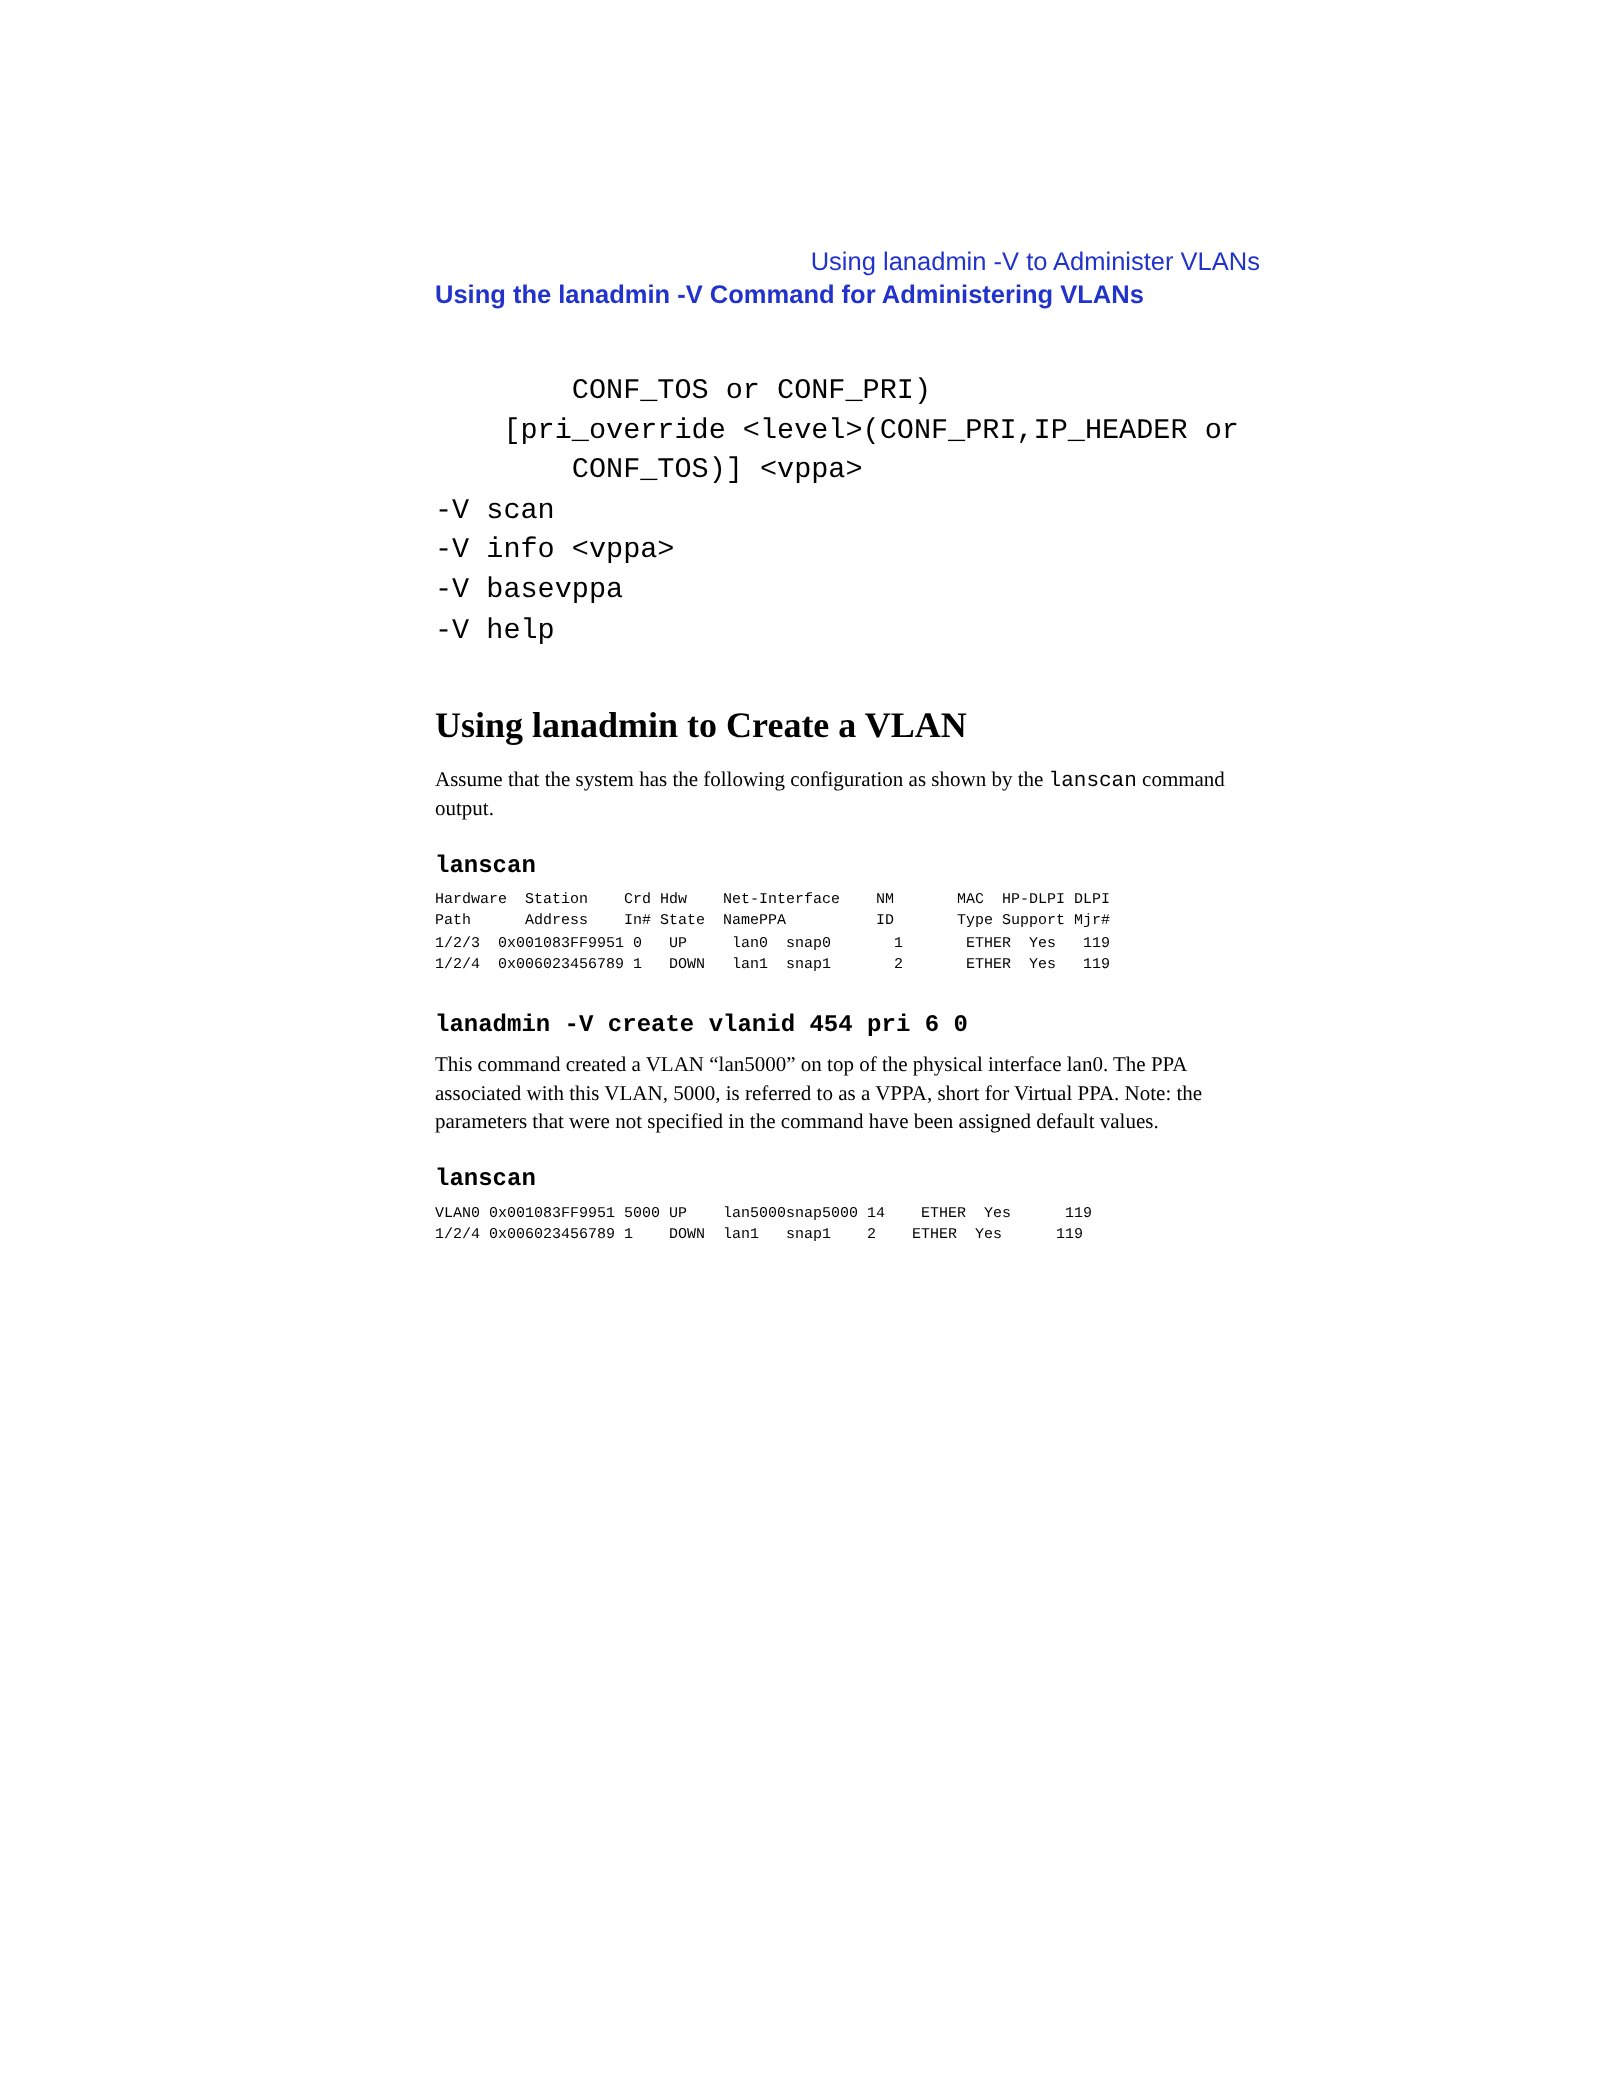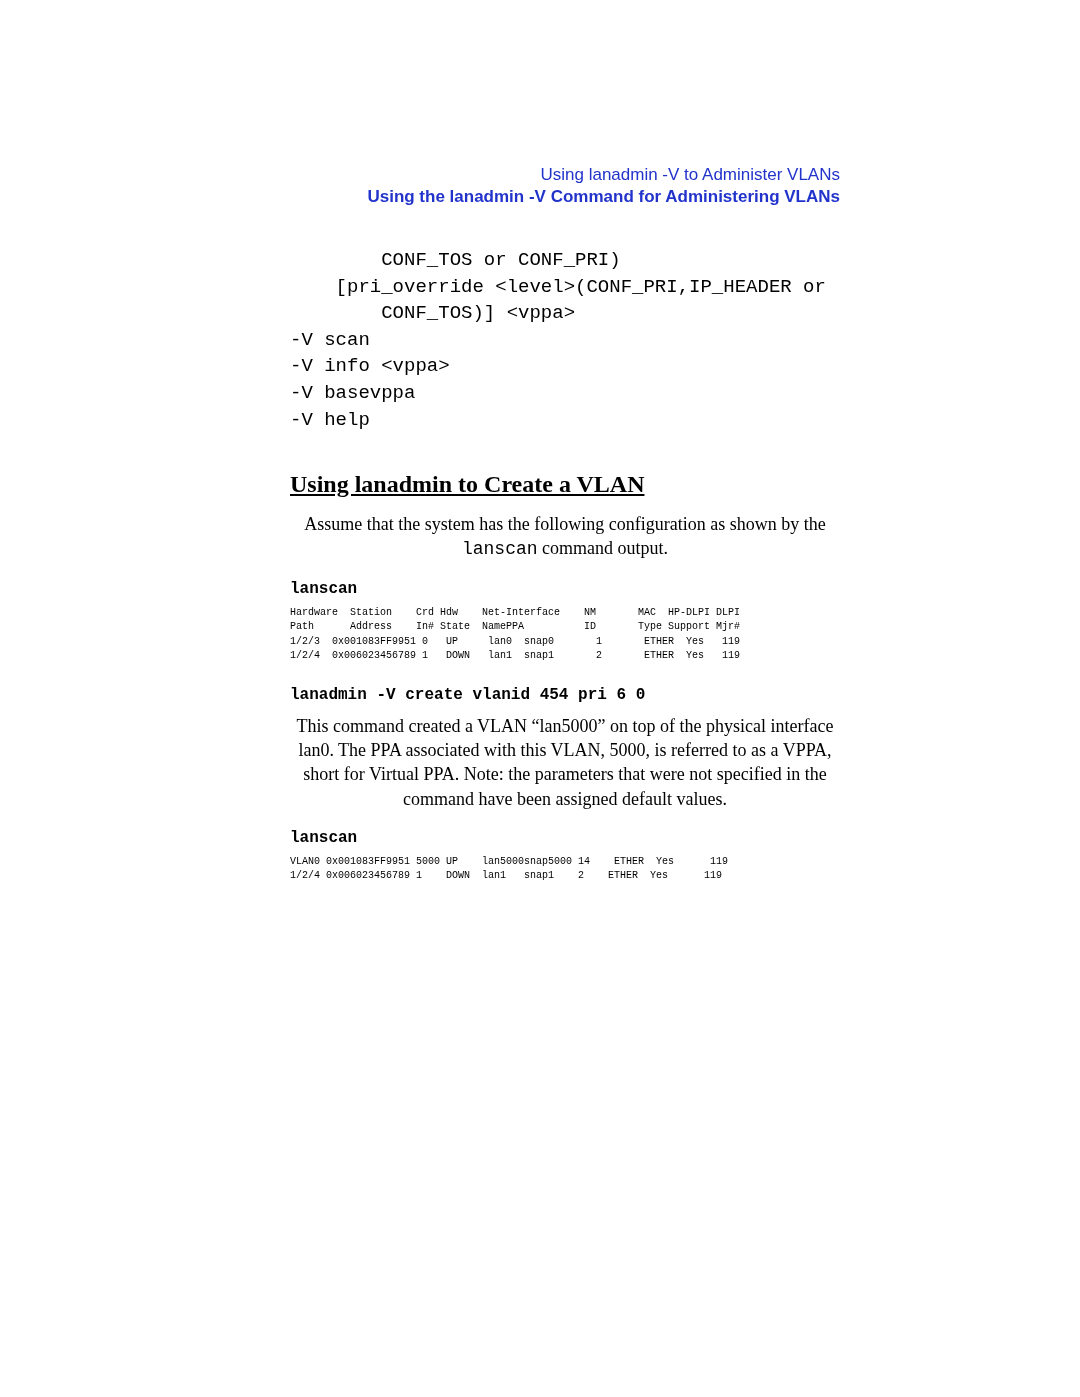--- a/index.html
+++ b/index.html
@@ -22,47 +22,45 @@
     width: 550px;
   }
   .header-line1 {
     text-align: right;
     color: #2233cc;
     font-family: Arial, Helvetica, sans-serif;
     font-size: 17px;
     margin-bottom: 2px;
   }
   .header-line2 {
-    text-align: right;
+    text-align: left;
     color: #2233cc;
     font-family: Arial, Helvetica, sans-serif;
     font-size: 17px;
     font-weight: bold;
     margin-bottom: 40px;
   }
   .code-block {
     font-family: "Courier New", Courier, monospace;
     font-size: 19px;
     white-space: pre;
     line-height: 1.4;
     margin-top: 6px;
     margin-bottom: 36px;
   }
   h2.section {
     font-family: Georgia, "Times New Roman", serif;
     font-weight: bold;
     font-size: 24px;
     margin: 38px 0 14px 0;
-    text-decoration: underline;
   }
   p.body {
-    font-size: 18px;
+    font-size: 14px;
     line-height: 1.35;
     margin: 10px 0 6px 0;
-    text-align: center;
   }
   .inline-mono {
     font-family: "Courier New", Courier, monospace;
   }
   .cmd-bold {
     font-family: "Courier New", Courier, monospace;
     font-weight: bold;
     font-size: 16px;
     margin-top: 18px;
     margin-bottom: 8px;

